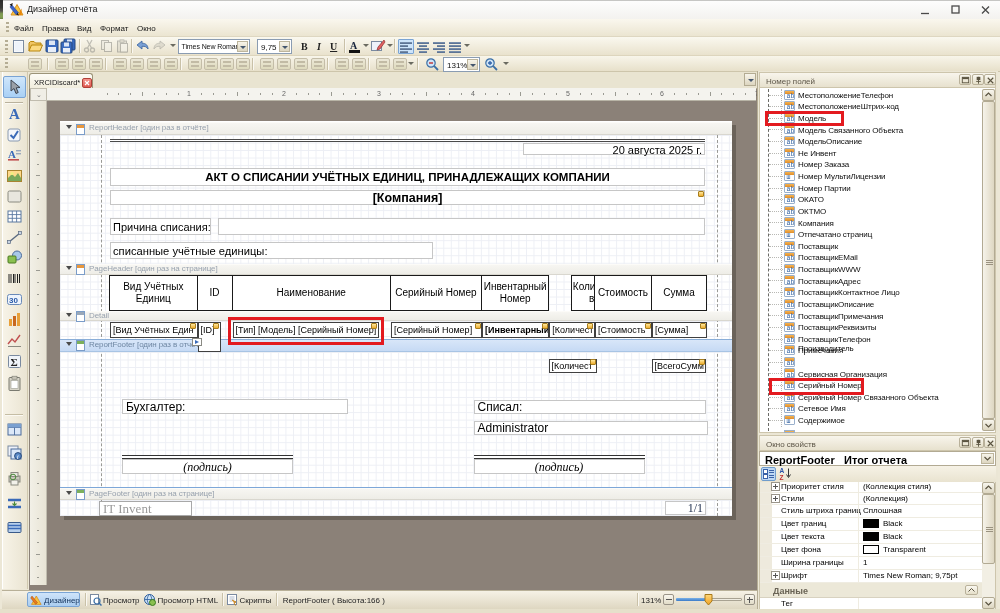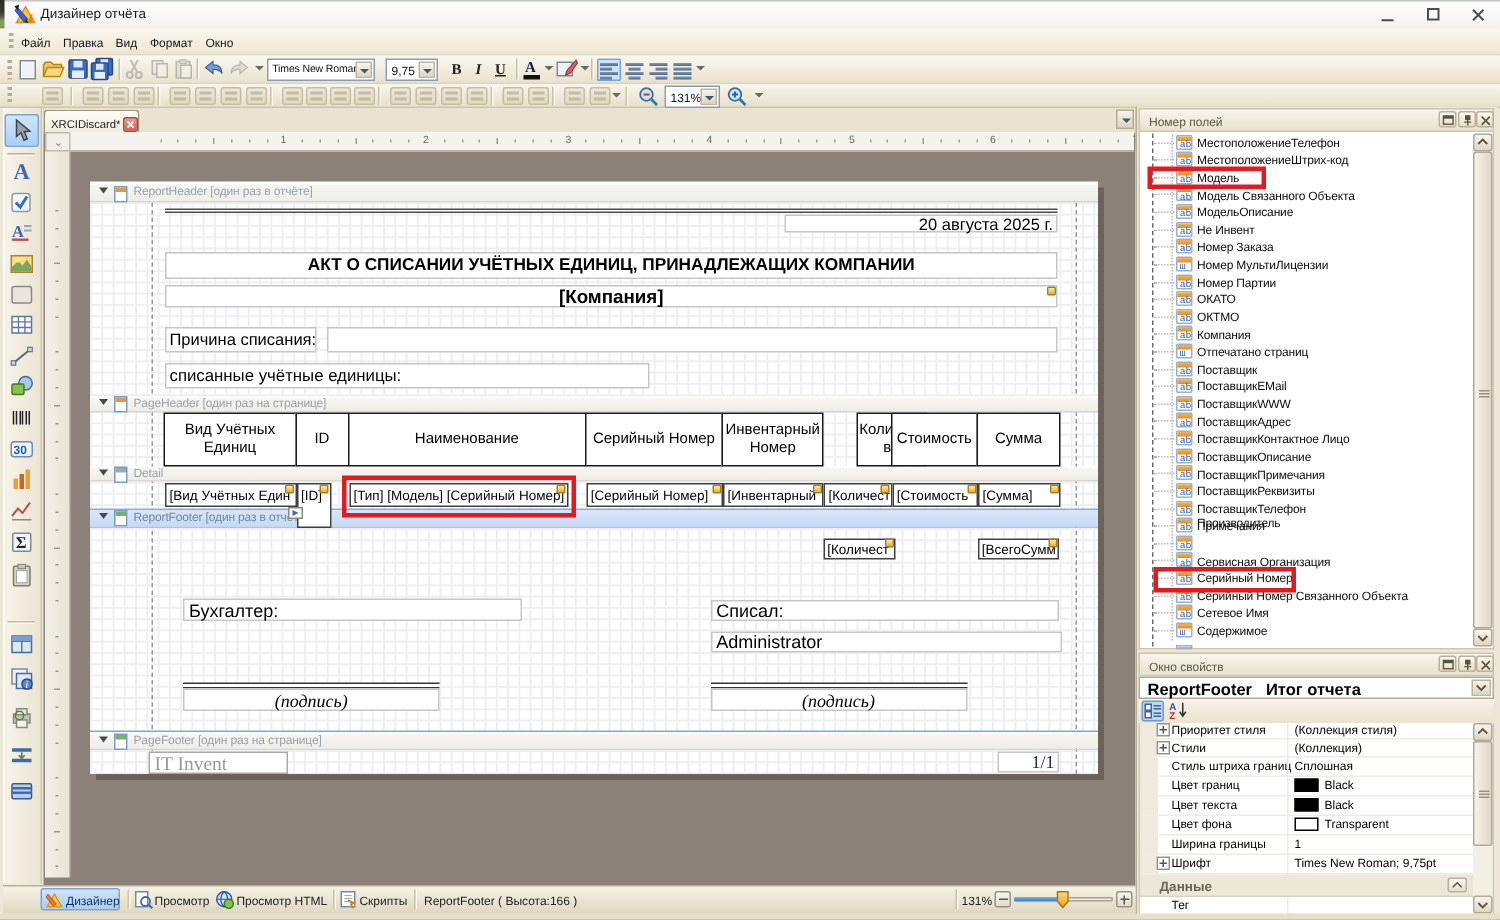--- a/index.html
+++ b/index.html
@@ -498,21 +498,21 @@
 <div style="left:594.9px;top:274.5px;width:58.10000000000002px;height:36px;border:1px solid #1a1a1a;background:#fff;font-size:10px;line-height:12px;text-align:center;padding-top:11px;color:#000;margin-left:-1px;">Стоимость</div>
 <div style="left:652px;top:274.5px;width:56px;height:36px;border:1px solid #1a1a1a;background:#fff;font-size:10px;line-height:12px;text-align:center;padding-top:11px;color:#000;margin-left:-1px;">Сумма</div>
 <div class="dkbox" style="left:110px;top:322px;width:87.6px;height:15.5px;line-height:14px;padding-left:2px;">[Вид Учётных Един</div>
 <div class="marker" style="left:190.1px;top:322.5px;"></div>
 <div class="dkbox" style="left:197.6px;top:322px;width:23.099999999999994px;height:30px;line-height:14px;padding-left:2px;">[ID]</div>
 <div class="marker" style="left:213.2px;top:322.5px;"></div>
 <div class="dkbox" style="left:232.6px;top:322px;width:146.20000000000002px;height:15.5px;line-height:14px;padding-left:2px;">[Тип] [Модель] [Серийный Номер]</div>
 <div class="marker" style="left:371.3px;top:322.5px;"></div>
 <div class="dkbox" style="left:390.9px;top:322px;width:91.10000000000002px;height:15.5px;line-height:14px;padding-left:2px;">[Серийный Номер]</div>
 <div class="marker" style="left:474.5px;top:322.5px;"></div>
-<div class="dkbox" style="left:482px;top:322px;width:67.29999999999995px;height:15.5px;line-height:14px;padding-left:2px;">[Инвентарный</div>
+<div class="dkbox" style="left:482px;top:322px;width:67.29999999999995px;height:15.5px;line-height:14px;padding-left:2px;font-weight:bold;">[Инвентарный</div>
 <div class="marker" style="left:541.8px;top:322.5px;"></div>
 <div class="dkbox" style="left:549.3px;top:322px;width:45.60000000000002px;height:15.5px;line-height:14px;padding-left:2px;">[Количест</div>
 <div class="marker" style="left:587.4px;top:322.5px;"></div>
 <div class="dkbox" style="left:594.9px;top:322px;width:57.10000000000002px;height:15.5px;line-height:14px;padding-left:2px;">[Стоимость</div>
 <div class="marker" style="left:644.5px;top:322.5px;"></div>
 <div class="dkbox" style="left:652px;top:322px;width:55px;height:15.5px;line-height:14px;padding-left:2px;">[Сумма]</div>
 <div class="marker" style="left:699.5px;top:322.5px;"></div>
 <div class="redbox" style="left:227.5px;top:316.5px;width:156.5px;height:28px;"></div>
 <div style="left:191.5px;top:337.5px;width:10px;height:8.5px;background:#fff;border:1px solid #8a8a84;">
     <div style="left:2.5px;top:1.5px;width:0;height:0;border:2.5px solid rgba(0,0,0,0);border-left:4px solid #3a6ab8;"></div>

